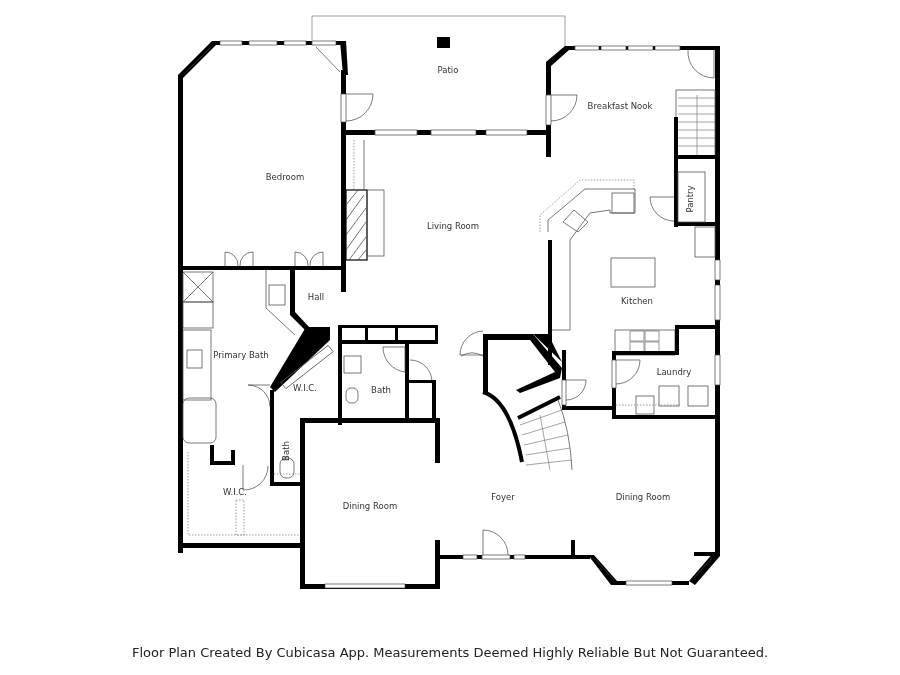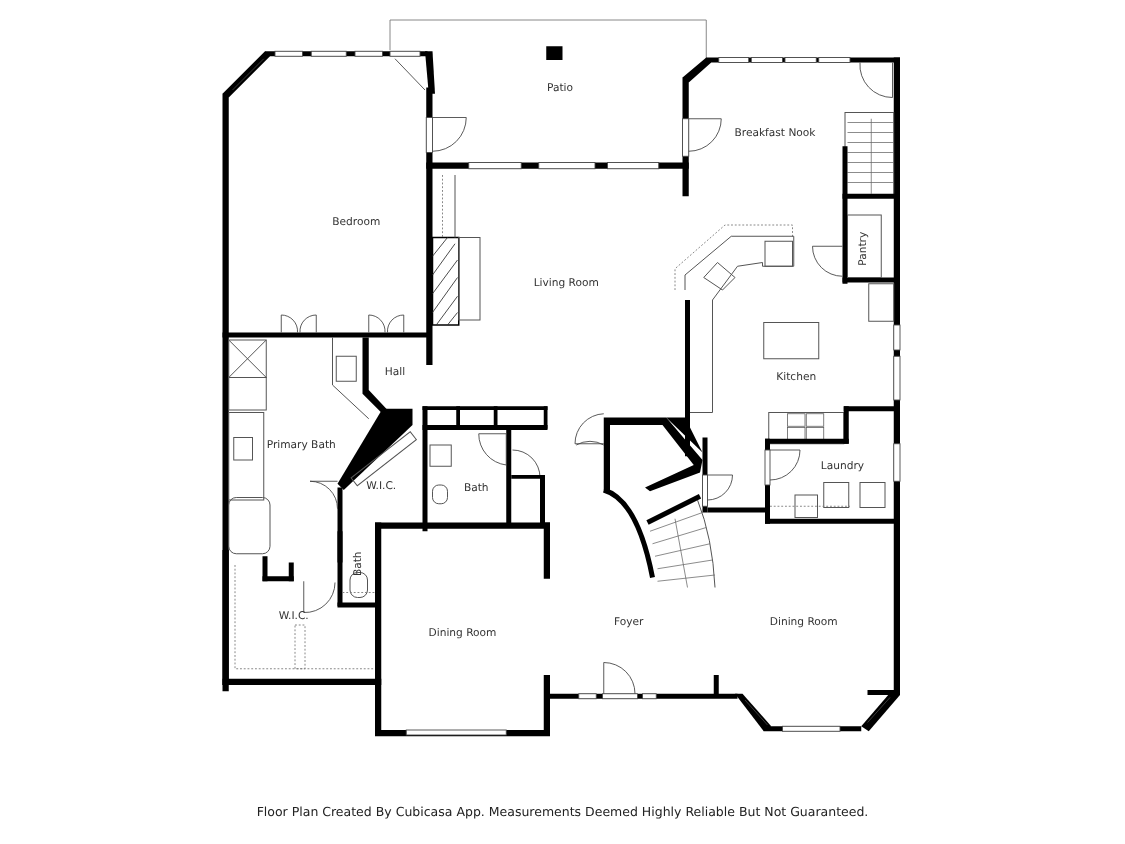--- a/index.html
+++ b/index.html
@@ -5,21 +5,21 @@
   html, body { margin:0; padding:0; background:#ffffff; }
   body { width:900px; height:675px; position:relative; overflow:hidden; font-family:"DejaVu Sans", sans-serif; }
   #plan { position:absolute; left:0; top:0; }
   .lbl { font-family:"DejaVu Sans", sans-serif; font-size:8.5px; fill:#333; }
   .wall { fill:#000; }
   .thin { fill:none; stroke:#555; stroke-width:0.8; }
   .thin2 { fill:none; stroke:#777; stroke-width:0.7; }
   .dash { fill:none; stroke:#777; stroke-width:0.7; stroke-dasharray:1.5 1.5; }
   .win { fill:#fff; stroke:#444; stroke-width:0.7; }
   .door { fill:none; stroke:#444; stroke-width:0.7; }
-  .footer { position:absolute; left:0; width:900px; top:645px; text-align:center; font-size:10px; color:#222; font-family:"DejaVu Sans", sans-serif; }
+  .footer { position:absolute; left:0; width:900px; top:645px; text-align:center; font-size:13px; color:#222; font-family:"DejaVu Sans", sans-serif; }
 </style>
 </head>
 <body>
 
 <svg id="plan" width="900" height="675" viewBox="0 0 900 675">
 
   <g>
     <polyline class="thin2" points="312,40 312,16 565,16 565,50"></polyline>
     <rect class="wall" x="437" y="37" width="13" height="11"></rect>
   </g>

